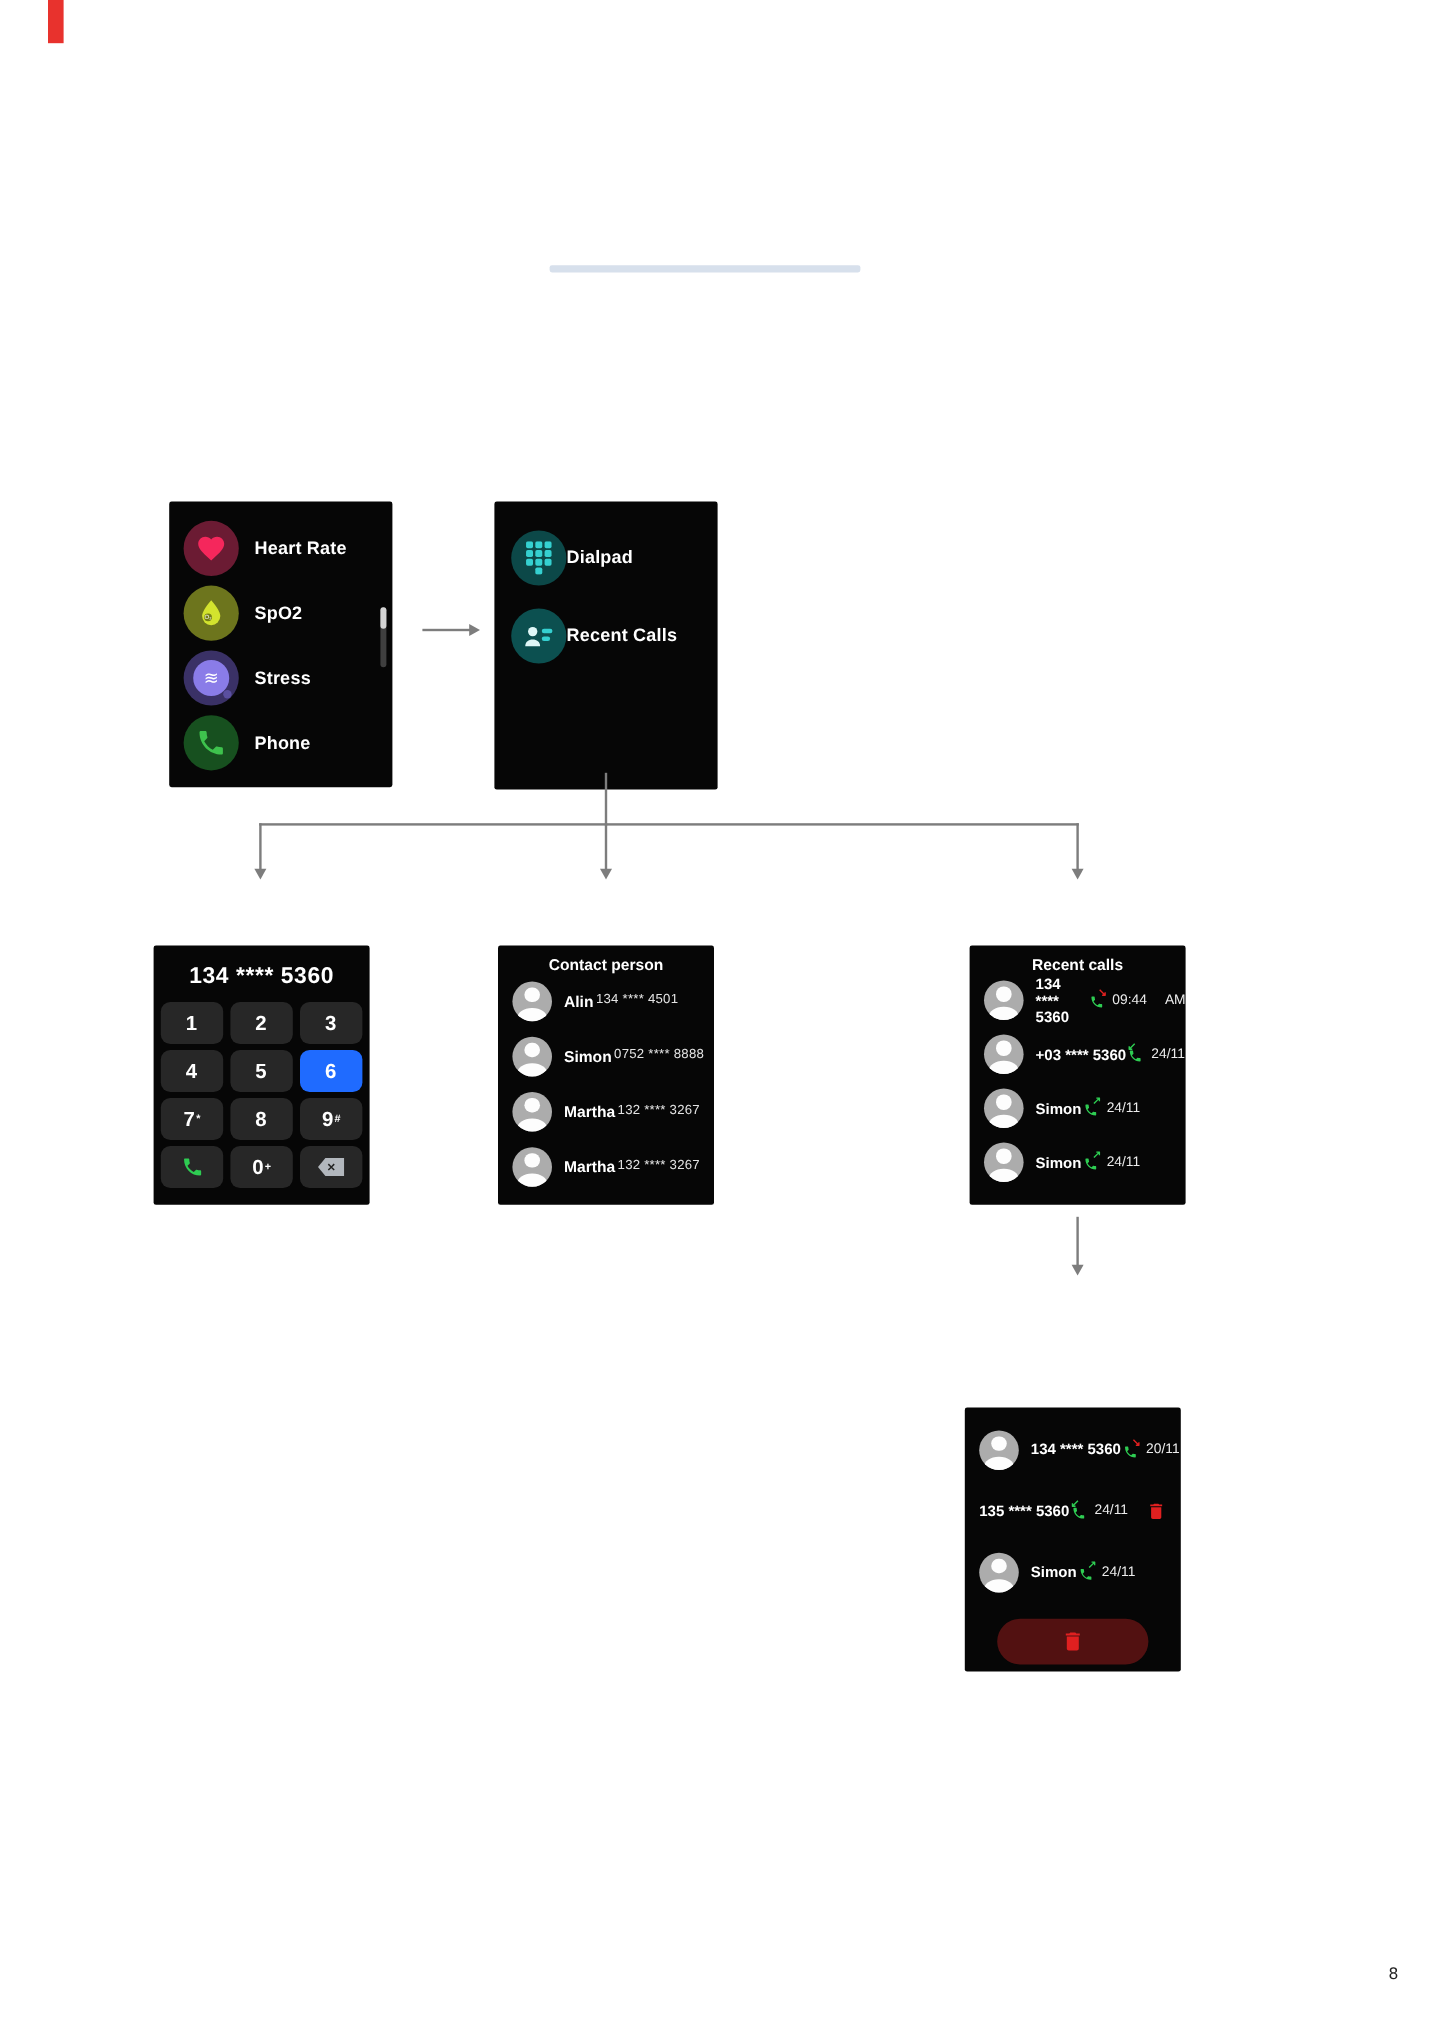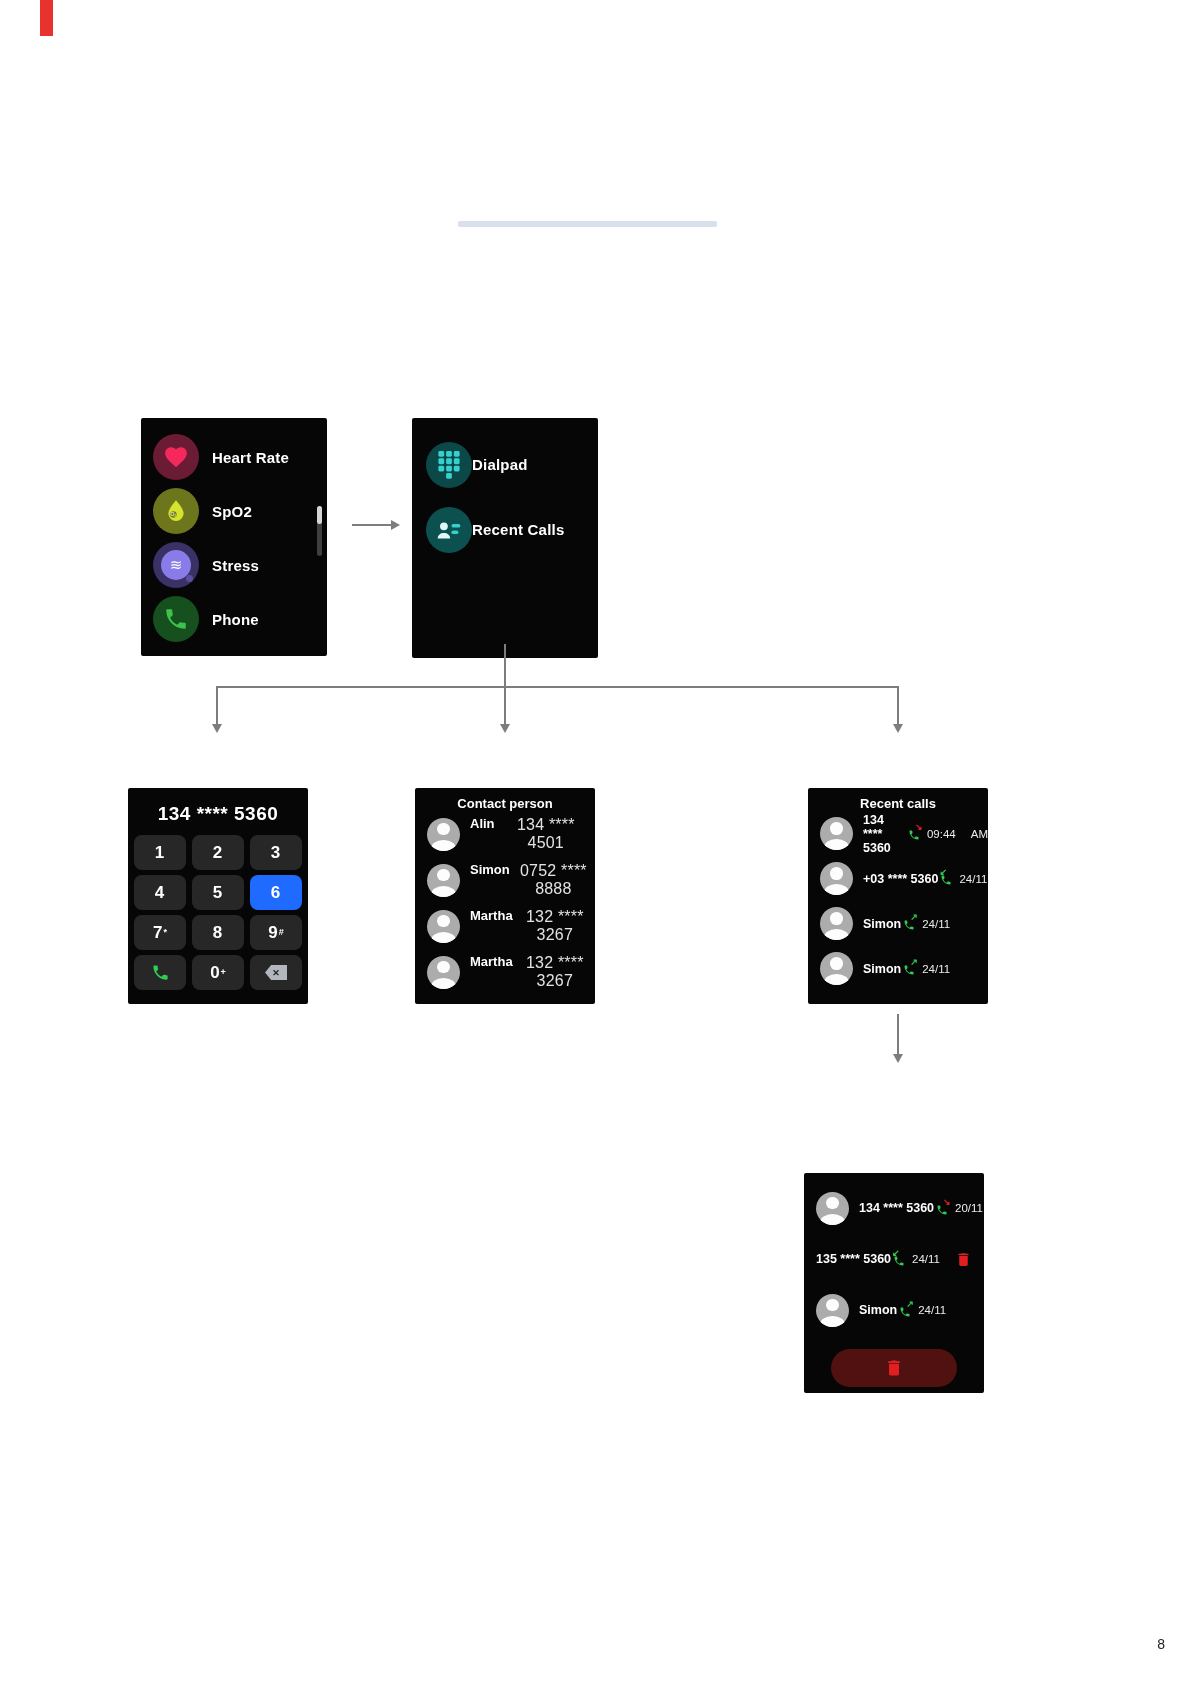--- a/index.html
+++ b/index.html
@@ -41,21 +41,21 @@
   
   .stitle{padding-top:8px;text-align:center;font-size:13px;font-weight:bold;}
   .crow{display:flex;align-items:center;gap:10px;padding-left:12px;height:46px;}
   .rrow{height:45px;}
   .avatar{width:33px;height:33px;border-radius:50%;background:#acacac;position:relative;overflow:hidden;flex:0 0 auto;}
   .avatar::before{content:"";position:absolute;width:38%;height:38%;background:#fdfdfd;border-radius:50%;top:16%;left:31%;}
   .avatar::after{content:"";position:absolute;width:74%;height:52%;background:#fdfdfd;border-radius:50% 50% 0 0;bottom:-20%;left:13%;}
   .cinfo{display:flex;flex-direction:row;gap:2px;}
   .cname{font-size:13px;font-weight:bold;}
   .cname.sm{font-size:12.5px;}
-  .cnum{font-size:16px;color:#e3e3e3;letter-spacing:.2px;text-align:center;}
+  .cnum{font-size:11px;color:#e3e3e3;letter-spacing:.2px;text-align:center;}
   .cmeta{display:flex;align-items:center;gap:5px;font-size:11.5px;color:#ececec;}
   .mer{margin-left:10px;}
   .dir{position:relative;display:inline-flex;width:14px;height:13px;}
   .dir svg{width:12px;height:12px;margin-top:2px;}
   .dir i{position:absolute;font-style:normal;font-size:9px;font-weight:bold;top:-4px;line-height:1;}
   .dir.missed i{color:#e02020;left:7px;}
   .dir.incoming i{color:#2ecc52;left:-1px;}
   .dir.outgoing i{color:#2ecc52;left:7px;}
   
   .drow1{margin-top:10px;height:50px;}

